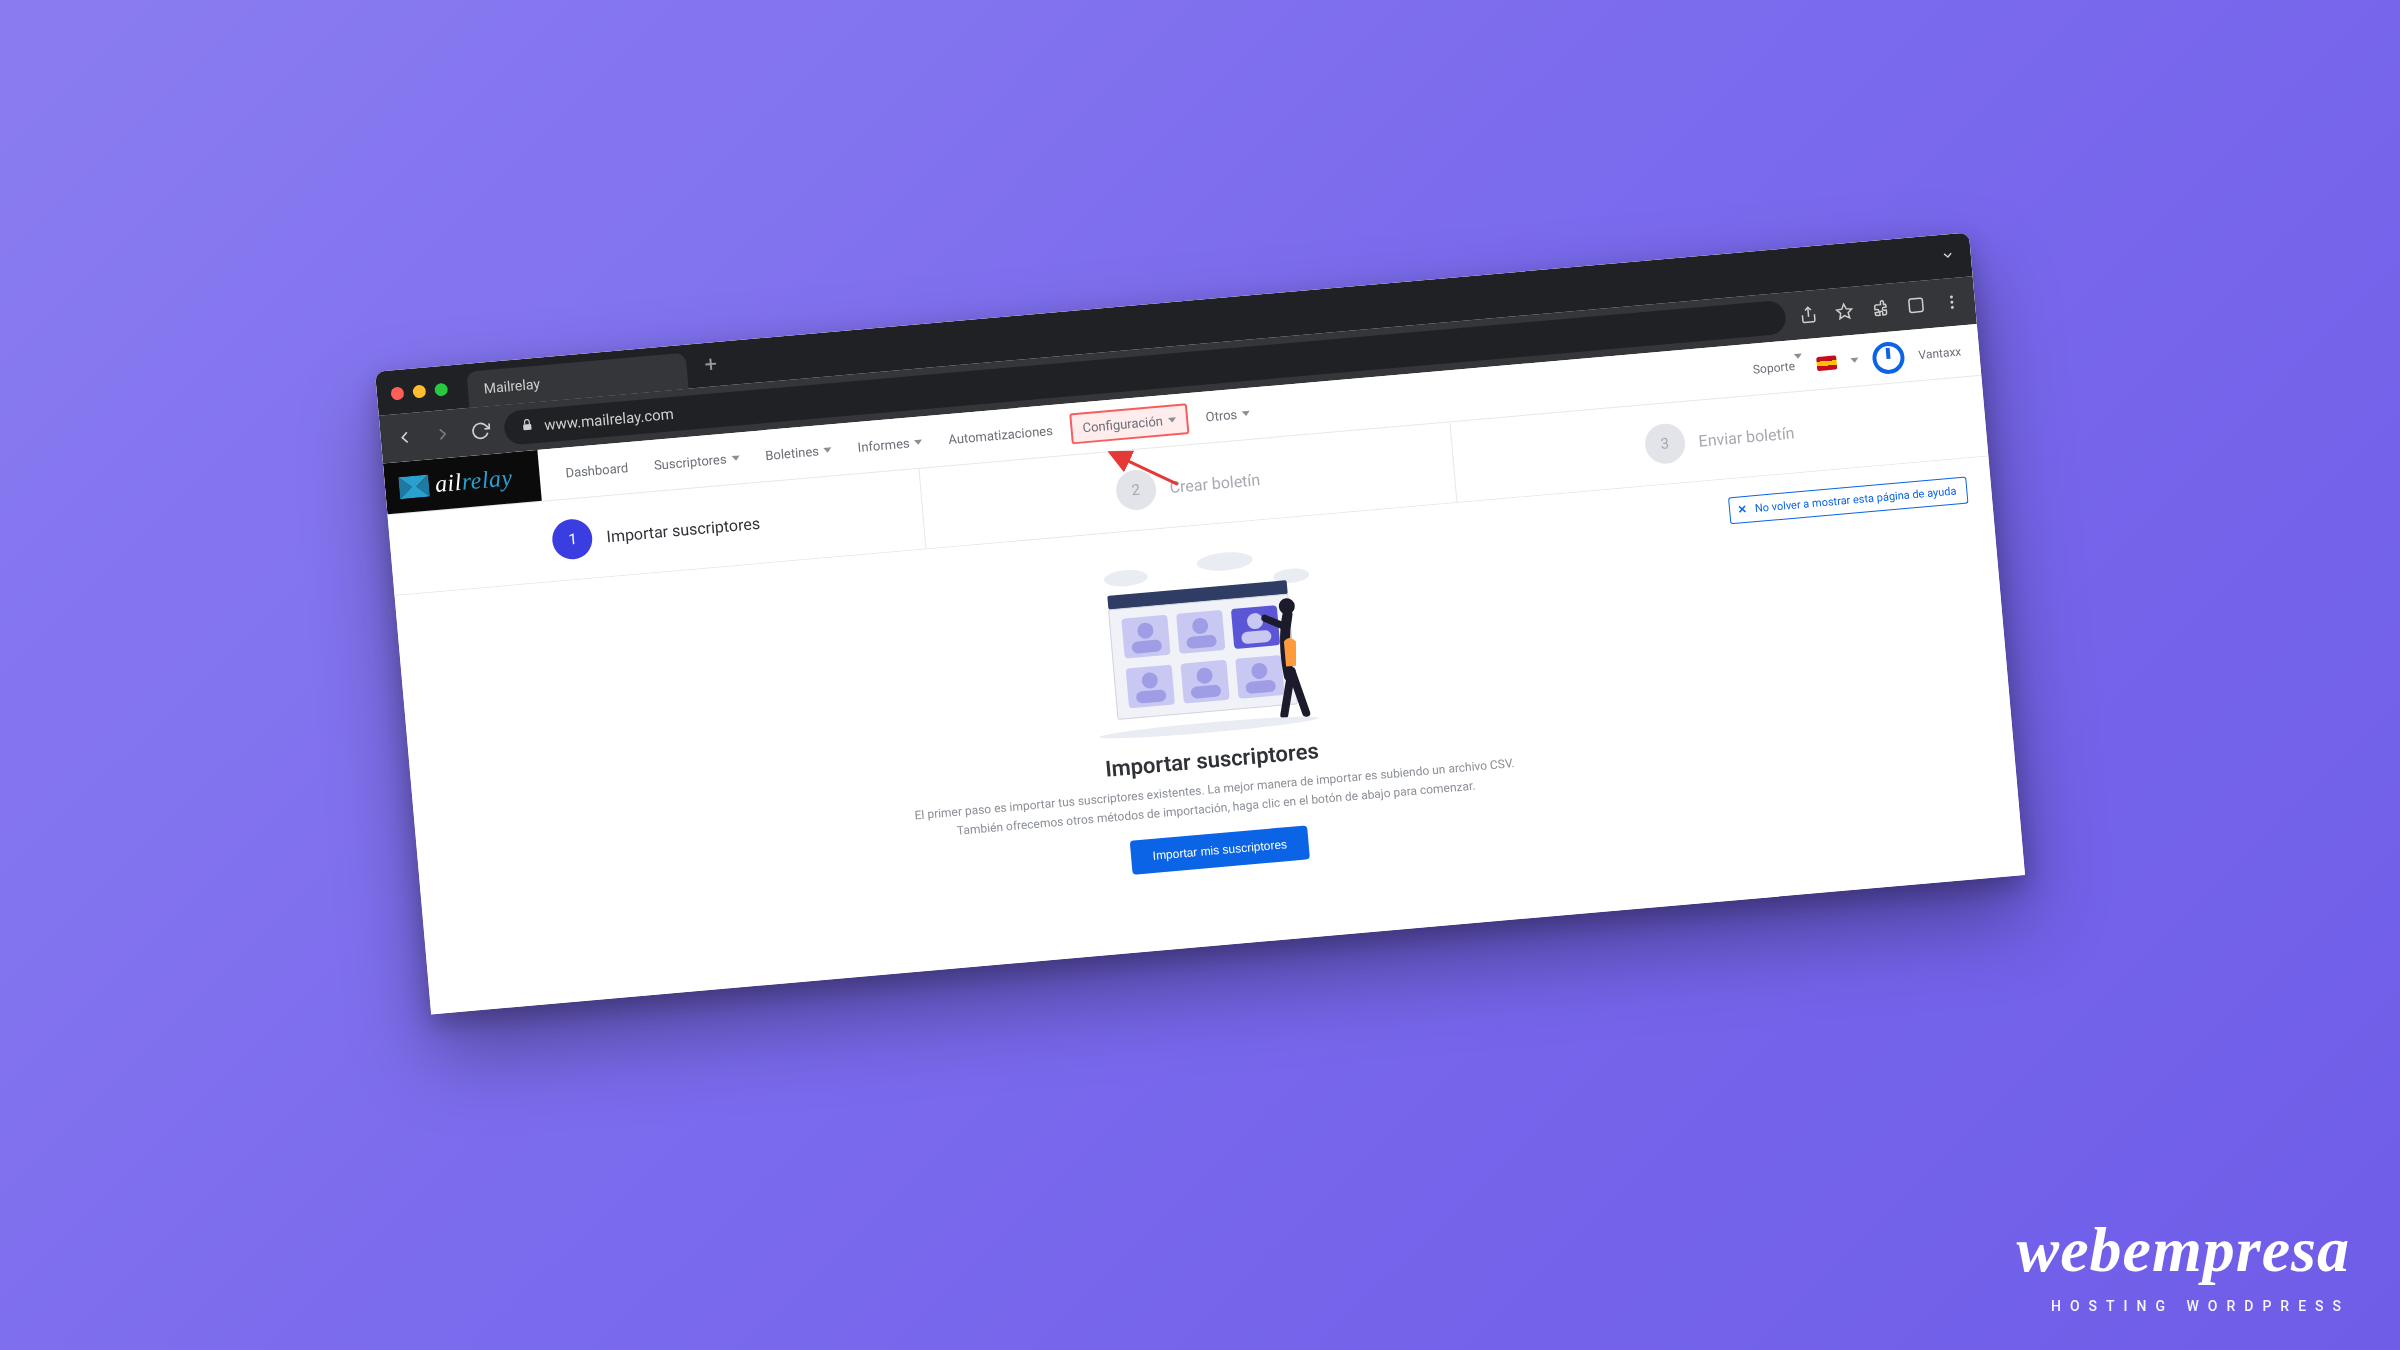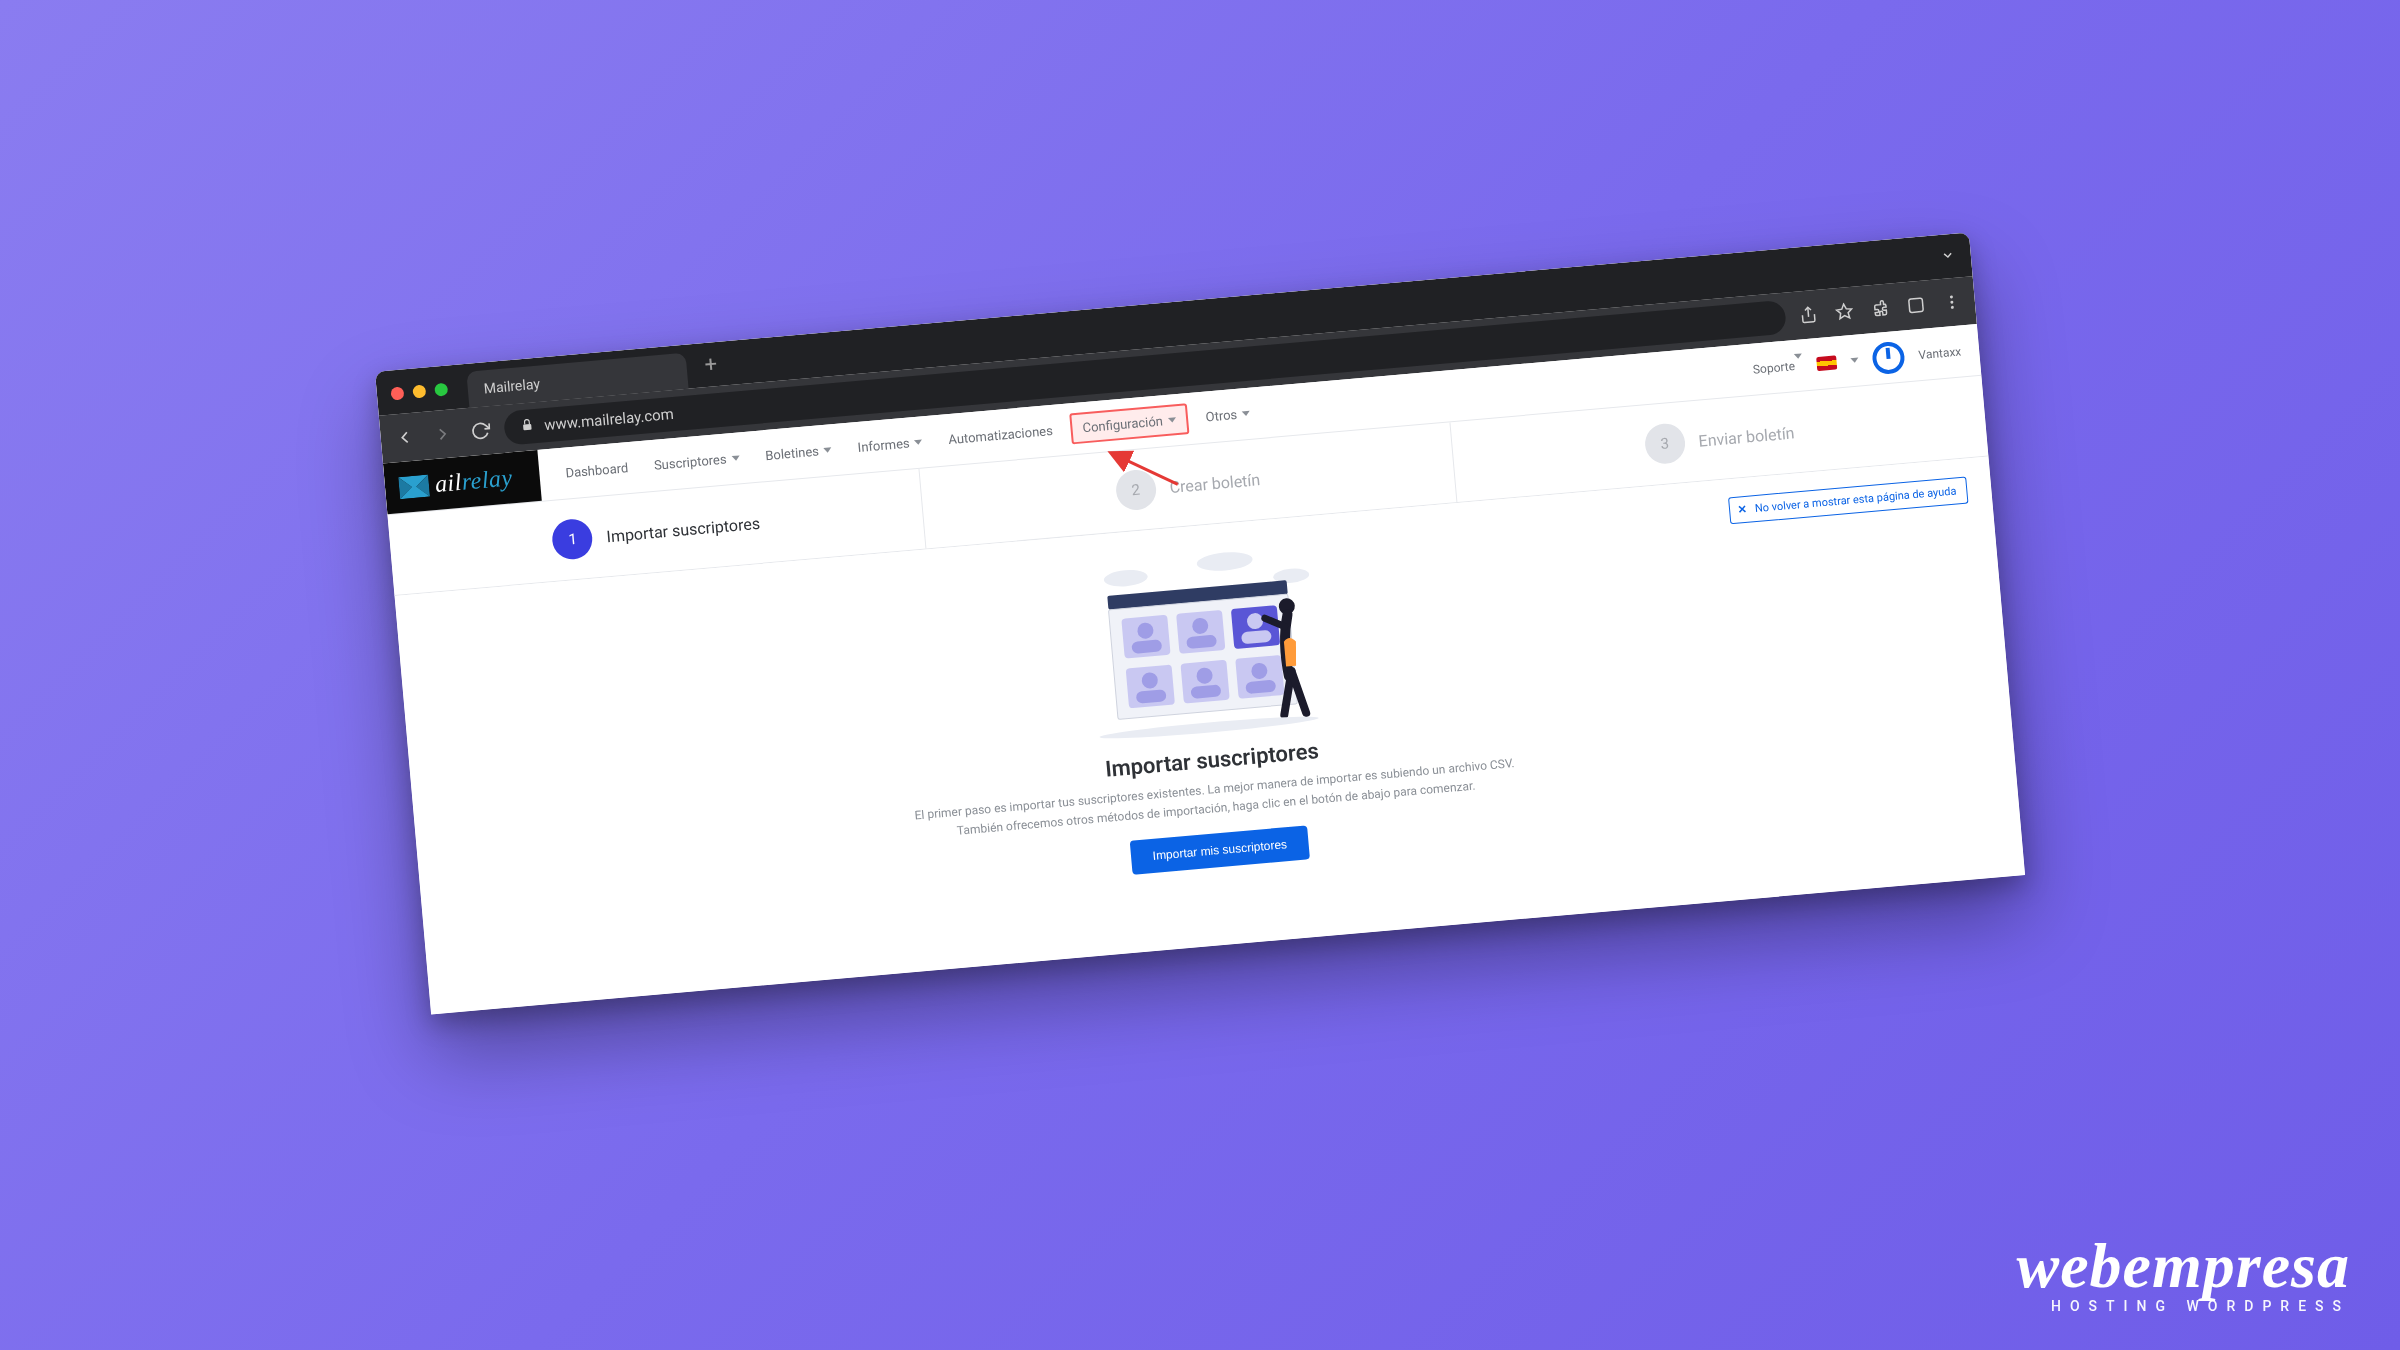--- a/index.html
+++ b/index.html
@@ -185,21 +185,21 @@
 }
 
 .watermark {
   position: absolute;
   right: 50px;
   bottom: 36px;
   color: #fff;
   text-align: right;
 }
 .watermark .brand { font-family: Georgia, serif; font-style: italic; font-weight: bold; font-size: 64px; letter-spacing: 1px; line-height:1; }
-.watermark .tag { font-size: 14px; letter-spacing: 9px; margin-top: 0px; opacity:.95; font-weight:500; }
+.watermark .tag { font-size: 14px; letter-spacing: 9px; margin-top: 16px; opacity:.95; font-weight:500; }
 </style>
 </head>
 <body>
 
 <div class="stage">
   <div class="browser">
 
     <div class="tabbar">
       <div class="traffic">
         <span class="t-red"></span>

